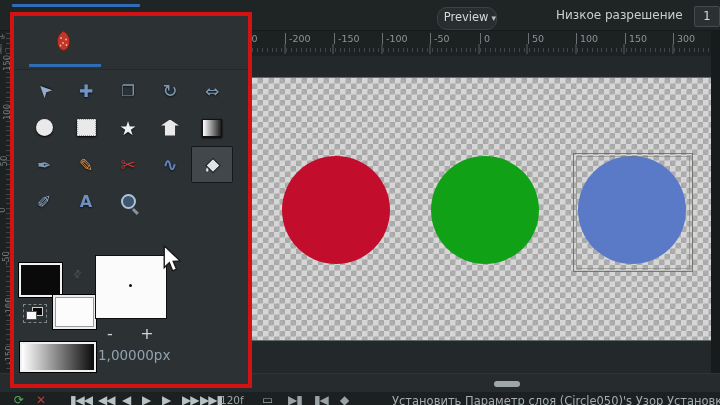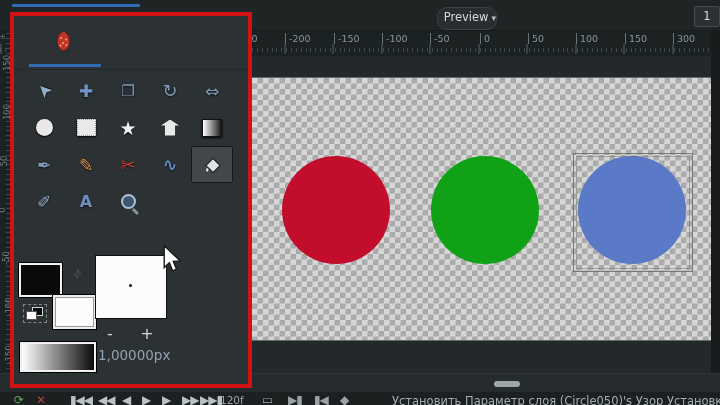--- a/index.html
+++ b/index.html
@@ -130,20 +130,21 @@
   <span class="tbi" style="left:393px;color:#a8b2b4;font-size:15px">⊠</span>
   <span class="tb-sep" style="left:414px"></span>
   <span class="tbi" style="left:419px;color:#e9edee;font-size:16px;font-weight:bold">↻</span>
 
   <div class="abs preview-btn">
     <span>Preview</span><span class="caret">▾</span>
   </div>
 
   <span class="tbi" style="left:510px;color:#76a058">❖</span>
   <span class="tbi" style="left:538px;color:#5b86c9">◉</span>
+  <span class="abs lowres-label">Низкое разрешение</span>
   <span class="tbi" style="left:652px;color:#5b86c9">⊕</span>
   <span class="tb-sep" style="left:671px"></span>
   <span class="tbi" style="left:672px;color:#c57f3e">●</span>
   <div class="abs onion-spin">1</div>
 
   <div class="abs hruler"></div>
   <div class="abs hruler-ticks"></div>
   <span class="hlabel" style="left:232px">-250</span>
   <span class="hlabel" style="left:285px">-200</span>
   <span class="hlabel" style="left:334px">-150</span>

